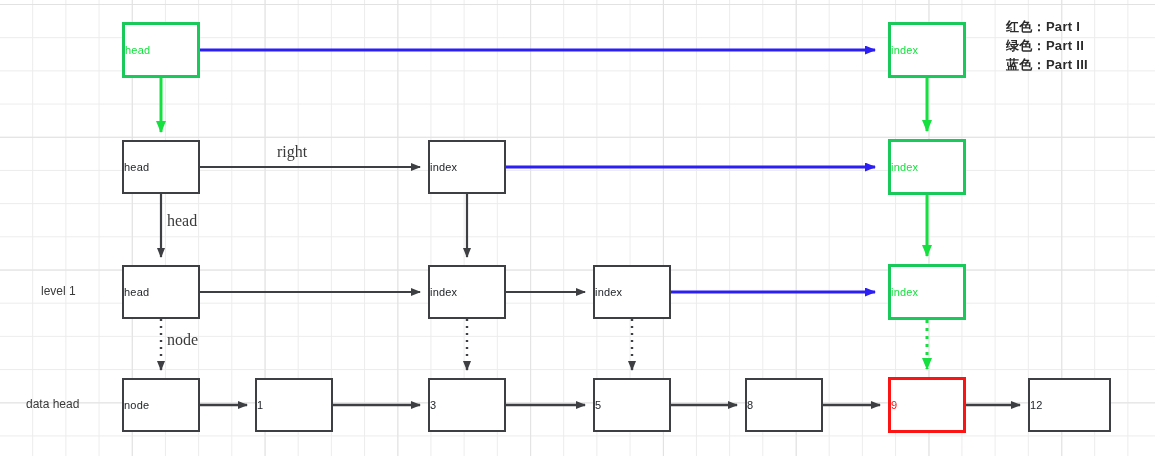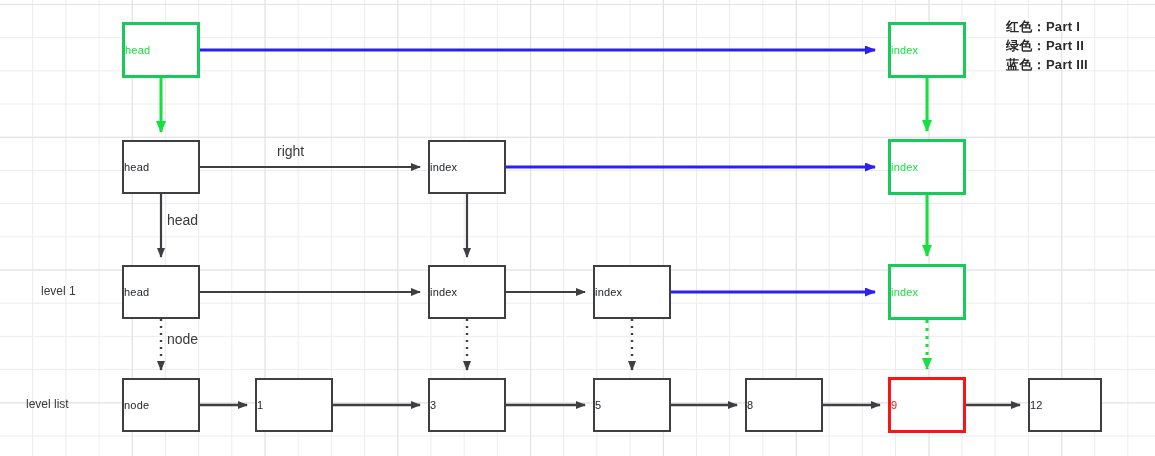--- a/index.html
+++ b/index.html
@@ -57,24 +57,25 @@
   .box-green {
     border: 3px solid #19ca5b;
     color: #15e03f;
   }
   .box-red {
     border: 3px solid #fc1414;
     color: #fc1414;
   }
   .edge-label {
     position: absolute;
-    font-size: 14px;
+    font-size: 16px;
     color: #3a3a3a;
     white-space: nowrap;
     line-height: 1;
+    font-family: Liberation Serif, serif;
   }
   .row-label {
     position: absolute;
     font-size: 12px;
     color: #3a3a3a;
     white-space: nowrap;
     line-height: 1;
   }
   #legend {
     position: absolute;
@@ -231,29 +232,29 @@
   </div>
 
   <div class="node-box box-black" style="left:745px; top:378px; width:78px; height:54px;">
     <span>8</span>
   </div>
 
   <div class="node-box box-red" style="left:888px; top:377px; width:78px; height:56px;">
     <span>9</span>
   </div>
 
-  <div class="node-box box-black" style="left:1028px; top:378px; width:74px; height:54px;">
+  <div class="node-box box-black" style="left:1028px; top:378px; width:83px; height:54px;">
     <span>12</span>
   </div>
 
   <div class="edge-label" style="left:277px; top:144px;">right</div>
   <div class="edge-label" style="left:167px; top:213px;">head</div>
   <div class="edge-label" style="left:167px; top:332px;">node</div>
 
   <div class="row-label" style="left:41px; top:285px;">level 1</div>
-  <div class="row-label" style="left:26px; top:398px;">level list</div>
+  <div class="row-label" style="left:26px; top:398px;">data head</div>
 
   <div id="legend">
     <div>红色：Part I</div>
     <div>绿色：Part II</div>
     <div>蓝色：Part III</div>
   </div>
 </div>
 
 </body></html>

